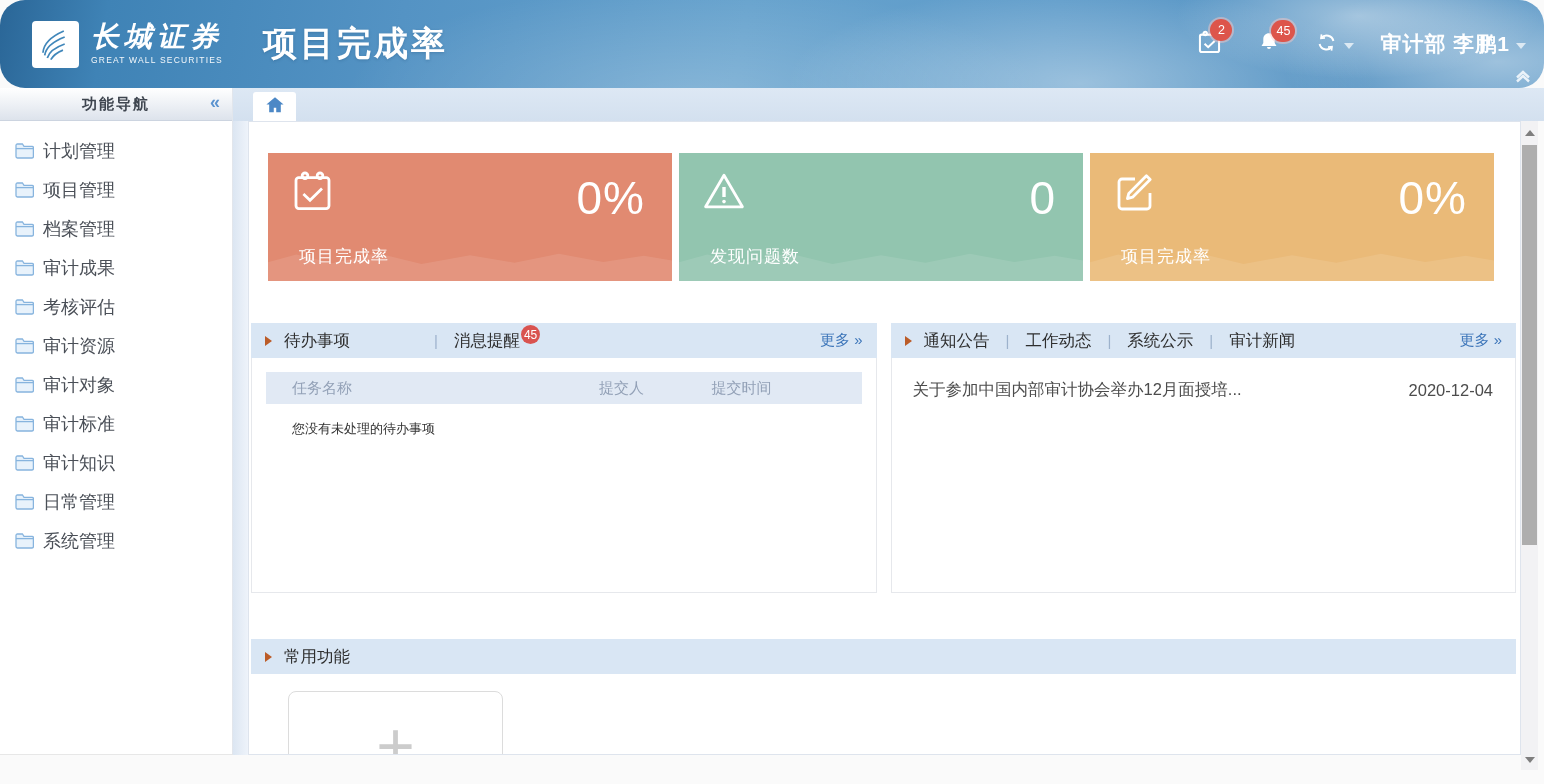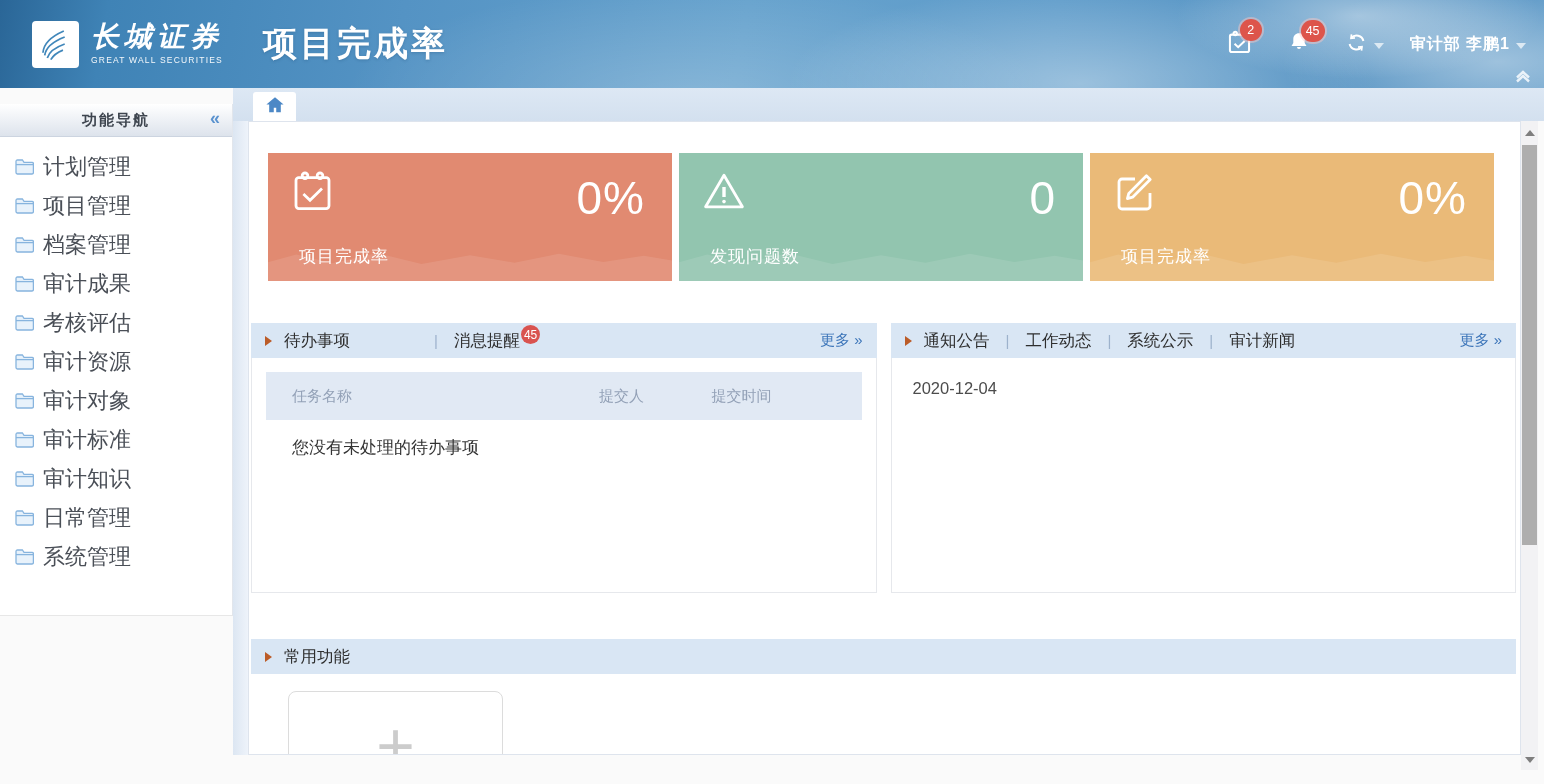--- a/index.html
+++ b/index.html
@@ -9,50 +9,50 @@
 
   
   .header {
     position:absolute; top:0; left:0; width:1544px; height:88px;
     background:
       radial-gradient(260px 90px at 88% 18%, rgba(255,255,255,.45), rgba(255,255,255,0) 70%),
       radial-gradient(420px 140px at 70% 95%, rgba(255,255,255,.38), rgba(255,255,255,0) 70%),
       radial-gradient(300px 110px at 97% 70%, rgba(255,255,255,.42), rgba(255,255,255,0) 72%),
       radial-gradient(500px 160px at 45% 110%, rgba(255,255,255,.22), rgba(255,255,255,0) 70%),
       linear-gradient(100deg,#2a6697 0%,#3f83b6 7%,#5493c4 26%,#66a2cd 48%,#5f9cca 68%,#5190c1 88%,#5a97c6 100%);
-    display:flex; align-items:center;
+    display:flex; align-items:center;border-radius:25px;
   }
   .logo-wrap { display:flex; align-items:center; margin-left:32px; }
   .logo-mark { width:47px; height:47px; background:#fff; border-radius:4px; display:flex; align-items:center; justify-content:center; }
   .brand-text { margin-left:12px; color:#fff; display:flex; flex-direction:column; }
   .brand-cn { font-family:"Liberation Serif","DejaVu Serif",serif; font-style:italic; font-weight:bold; font-size:28px; letter-spacing:5px; line-height:1; white-space:nowrap; }
   .brand-en { font-size:8.5px; letter-spacing:1.2px; margin-top:4px; white-space:nowrap; opacity:.95; }
   .app-title { color:#fff; font-size:34px; font-weight:bold; letter-spacing:3px; margin-left:40px; text-shadow:0 1px 3px rgba(20,60,100,.25); white-space:nowrap; }
 
   .header-right { margin-left:auto; display:flex; align-items:center; padding-right:18px; }
   .icon-badge-wrap { position:relative; margin-right:34px; cursor:pointer; }
   .hdr-badge {
     position:absolute; top:-10px; left:14px; min-width:22px; height:22px; padding:0 5px;
     background:#dd554b; border-radius:11px; color:#fff; font-size:12.5px;
     display:flex; align-items:center; justify-content:center;
     box-shadow:0 0 0 2px rgba(255,200,195,.45);
   }
   .refresh-group { display:flex; align-items:center; margin-right:26px; cursor:pointer; }
   .caret-down { width:0; height:0; border-left:5px solid transparent; border-right:5px solid transparent; border-top:6px solid #dce9f3; margin-left:6px; margin-top:3px; }
   .user-group { display:flex; align-items:center; cursor:pointer; }
-  .user-name { color:#fff; font-size:16px; font-weight:bold; letter-spacing:1px; white-space:nowrap; }
+  .user-name { color:#fff; font-size:21px; font-weight:bold; letter-spacing:1px; white-space:nowrap; }
   .header-collapse { position:absolute; right:12px; bottom:1px; cursor:pointer; }
 
   
-  .sidebar { position:absolute; top:104px; left:0; width:233px; height:512px; background:#fff; border-right:1px solid #e2e6ec; border-bottom:1px solid #e7e7e7; }
+  .sidebar { position:absolute; top:88px; left:0; width:233px; height:667px; background:#fff; border-right:1px solid #e2e6ec; border-bottom:1px solid #e7e7e7; }
   .sidebar-header { height:33px; background:linear-gradient(#ffffff,#dde3ec); border-bottom:1px solid #ccd4e0; display:flex; align-items:center; justify-content:center; position:relative; }
   .sidebar-title { font-size:15px; font-weight:bold; color:#3e454f; letter-spacing:2px; }
   .sidebar-collapse { position:absolute; right:12px; top:4px; color:#5b93cf; font-size:18px; font-weight:bold; cursor:pointer; }
   .menu { padding-top:10px; }
-  .menu-item { display:flex; align-items:center; height:39px; padding-left:15px; font-size:22px; color:#4a4f57; cursor:pointer; }
+  .menu-item { display:flex; align-items:center; height:39px; padding-left:15px; font-size:18px; color:#4a4f57; cursor:pointer; }
   .menu-item .folder { margin-right:9px; display:flex; }
 
   .side-gap { position:absolute; top:121px; left:233px; width:15px; height:634px; background:linear-gradient(to right,#dce6f2,#eef3fa); }
 
   
   .tabstrip { position:absolute; top:88px; left:233px; width:1311px; height:33px; background:linear-gradient(#dde8f4,#d3e0ef); }
   .home-tab { position:absolute; left:20px; top:4px; width:43px; height:29px; background:#fff; border-radius:3px 3px 0 0; display:flex; align-items:center; justify-content:center; cursor:pointer; }
 
   
   .viewport { position:absolute; top:121px; left:248px; width:1273px; height:634px; background:#fff; border:1px solid #dee4ed; overflow:hidden; }
@@ -69,25 +69,25 @@
   .panel { flex:1; display:flex; flex-direction:column; min-width:0; }
   .panel-header { height:35px; background:#d9e6f4; display:flex; align-items:center; padding:0 14px; flex:none; }
   .bullet { width:0; height:0; border-left:7px solid #bb5c28; border-top:5px solid transparent; border-bottom:5px solid transparent; margin-right:12px; flex:none; }
   .panel-tab { font-size:16.5px; color:#2e2e2e; cursor:pointer; white-space:nowrap; }
   .sep { color:#9db2cc; font-size:15px; margin:0 16px; }
   .sep-wide { margin:0 16px 0 84px; }
   .msg-badge { display:inline-flex; background:#d9534f; color:#fff; border-radius:10px; height:19px; min-width:19px; padding:0 3px; font-size:12px; align-items:center; justify-content:center; transform:translateY(-7px); margin-left:1px; }
   .more-link { margin-left:auto; color:#3c75b9; font-size:15px; cursor:pointer; white-space:nowrap; }
   .panel-body { flex:1; background:#fff; border:1px solid #e6e8ec; border-top:none; min-width:0; }
 
-  .table-head { margin:14px; height:48px; background:#e1e9f4; display:flex; align-items:center; font-size:15px; color:#93a1b7; }
+  .table-head { margin:14px; height:32px; background:#e1e9f4; display:flex; align-items:center; font-size:15px; color:#93a1b7; }
   .th-name { flex:1; padding-left:26px; }
   .th-submitter { width:180px; text-align:center; }
   .th-time { width:150px; text-align:left; }
-  .empty-text { margin:16px 0 0 40px; font-size:17px; color:#333; }
+  .empty-text { margin:16px 0 0 40px; font-size:13px; color:#333; }
 
   .notice-row { display:flex; align-items:center; padding:21px 22px 0 21px; font-size:16.5px; color:#4c4c4c; cursor:pointer; }
   .notice-title { flex:1; overflow:hidden; text-overflow:ellipsis; white-space:nowrap; padding-right:40px; }
   .notice-date { white-space:nowrap; }
 
   .shortcut-panel { margin:46px 4px 0 2px; }
   .shortcut-body { padding:17px 0 0 37px; }
   .add-card { width:215px; height:95px; background:#fff; border:1px solid #dcdcdc; border-radius:8px; display:flex; align-items:center; justify-content:center; cursor:pointer; }
   .add-plus { font-size:66px; color:#ccc; line-height:1; margin-top:14px; font-weight:100; }
 
@@ -355,20 +355,21 @@
           <span class="sep">|</span>
           <span class="panel-tab">工作动态</span>
           <span class="sep">|</span>
           <span class="panel-tab">系统公示</span>
           <span class="sep">|</span>
           <span class="panel-tab">审计新闻</span>
           <span class="more-link">更多 »</span>
         </div>
         <div class="panel-body">
           <div class="notice-row">
+            <span class="notice-title">关于参加中国内部审计协会举办12月面授培...</span>
             <span class="notice-date">2020-12-04</span>
           </div>
         </div>
       </div>
 
     </div>
 
     <div class="shortcut-panel">
       <div class="panel-header">
         <span class="bullet"></span>

